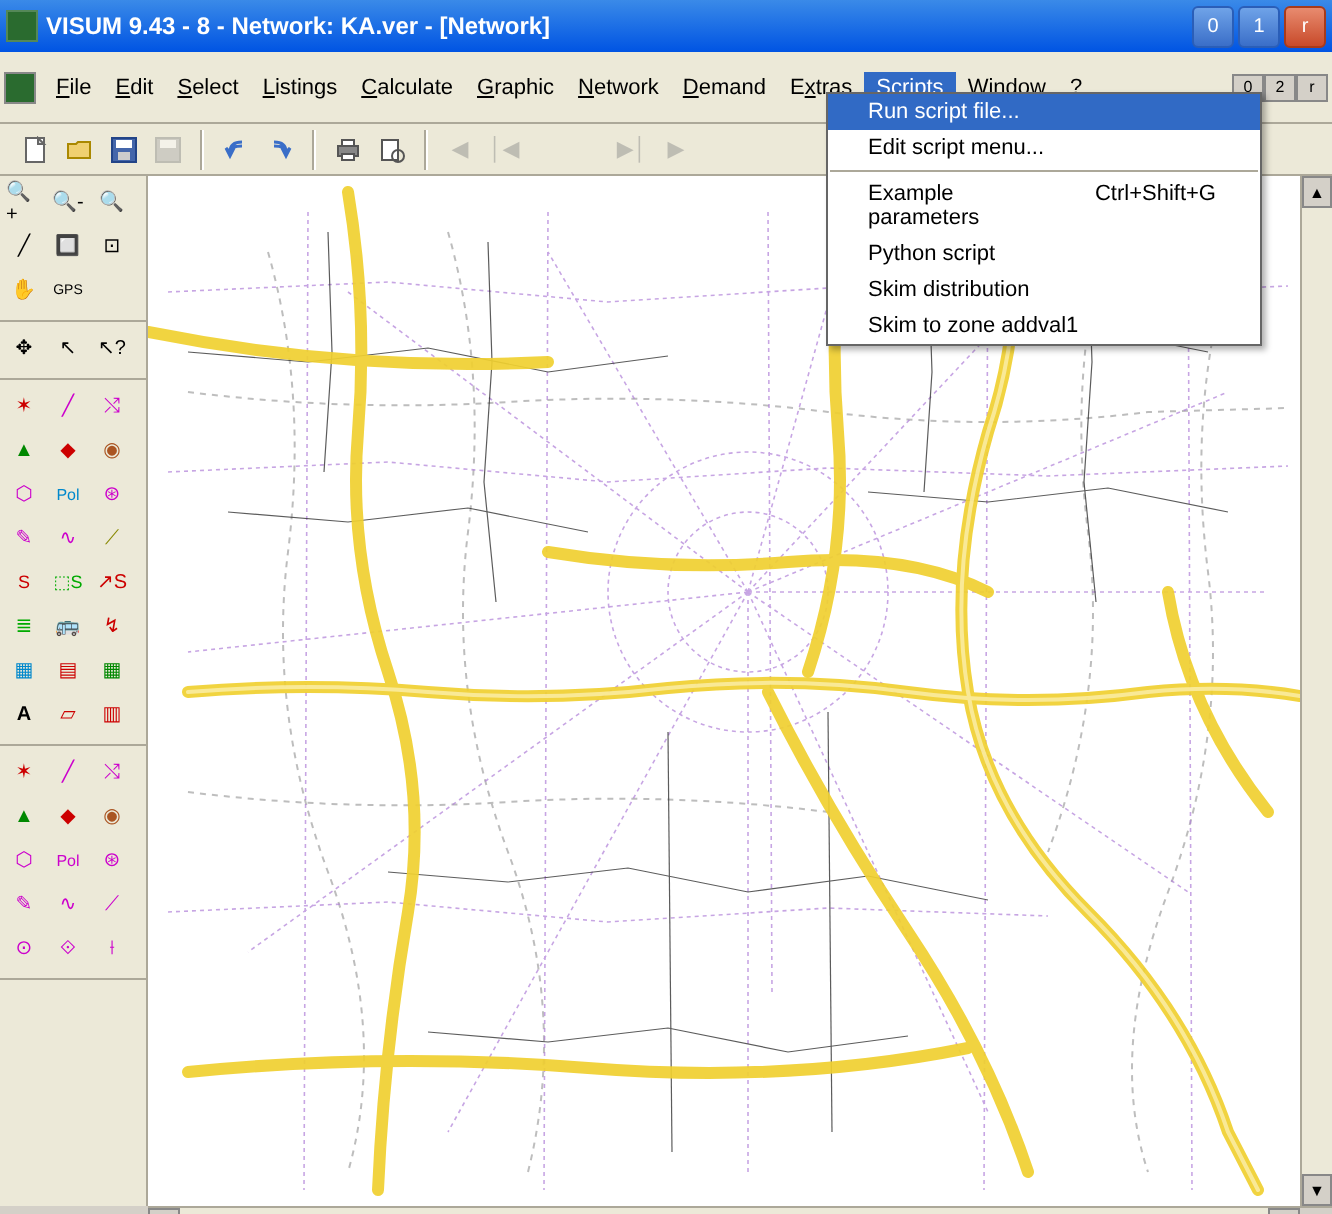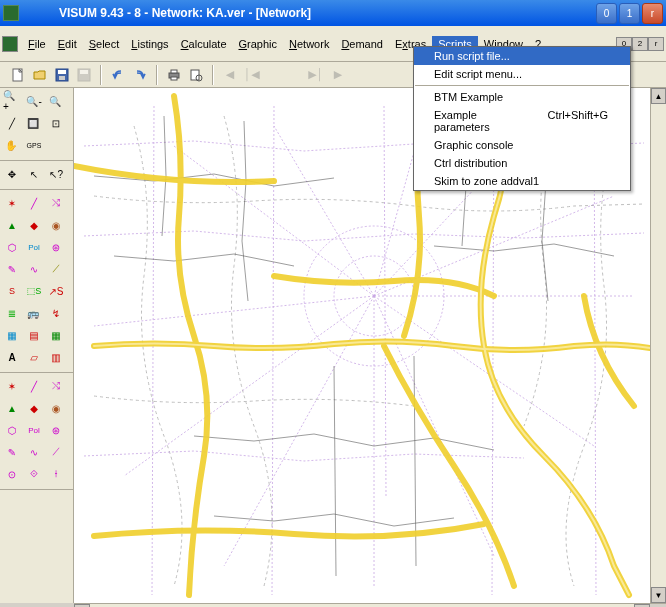--- a/index.html
+++ b/index.html
@@ -1,19 +1,19 @@
 <!DOCTYPE html>
 <html><head>
 <meta charset="utf-8">
 <style>
   * { box-sizing: border-box; margin: 0; padding: 0; }
   body { width: 666px; height: 607px; font-family: Tahoma, sans-serif; font-size: 11px; background: #d4d0c8; overflow: hidden; }
   
   
-  .titlebar { height: 26px; background: linear-gradient(to bottom, #3a8ae8, #0054e3); display: flex; align-items: center; padding: 0 3px; color: white; gap: 36px; }
+  .titlebar { height: 26px; background: linear-gradient(to bottom, #3a8ae8, #0054e3); display: flex; align-items: center; padding: 0 3px; color: white; }
   .titlebar .icon { width: 16px; height: 16px; background: #2a6b2f; margin-right: 4px; border: 1px solid #fff3; }
   .titlebar .title { flex: 1; font-weight: bold; font-size: 12px; }
   .win-btns { display: flex; gap: 2px; }
   .win-btn { width: 21px; height: 21px; border-radius: 3px; display: flex; align-items: center; justify-content: center; font-family: Marlett, sans-serif; color: white; font-size: 10px; }
   .win-btn.min, .win-btn.max { background: linear-gradient(to bottom, #6fa3e8, #3a6ec8); border: 1px solid #2a5eb8; }
   .win-btn.close { background: linear-gradient(to bottom, #e88b6f, #c84a2a); border: 1px solid #a83a1a; }
 
   
   .menubar { height: 36px; background: #ece9d8; display: flex; align-items: center; padding: 0 2px; border-bottom: 1px solid #aca899; }
   .menubar .icon { width: 16px; height: 16px; background: #2a6b2f; margin-right: 4px; border: 1px solid #888; }
@@ -358,28 +358,25 @@
 
 <div class="dropdown" id="scripts-dd">
     <div class="dd-item highlight">
       <span class="label">Run script file...</span>
     </div>
     <div class="dd-item">
       <span class="label">Edit script menu...</span>
     </div>
     <div class="dd-sep"></div>
     <div class="dd-item">
-      <span class="label">BTM Example</span>
-    </div>
-    <div class="dd-item">
       <span class="label">Example parameters</span>
       <span class="accel">Ctrl+Shift+G</span>
     </div>
     <div class="dd-item">
-      <span class="label">Graphic console</span>
-    </div>
-    <div class="dd-item">
-      <span class="label">Ctrl distribution</span>
+      <span class="label">Python script</span>
+    </div>
+    <div class="dd-item">
+      <span class="label">Skim distribution</span>
     </div>
     <div class="dd-item">
       <span class="label">Skim to zone addval1</span>
     </div>
   </div>
 
 </body></html>

